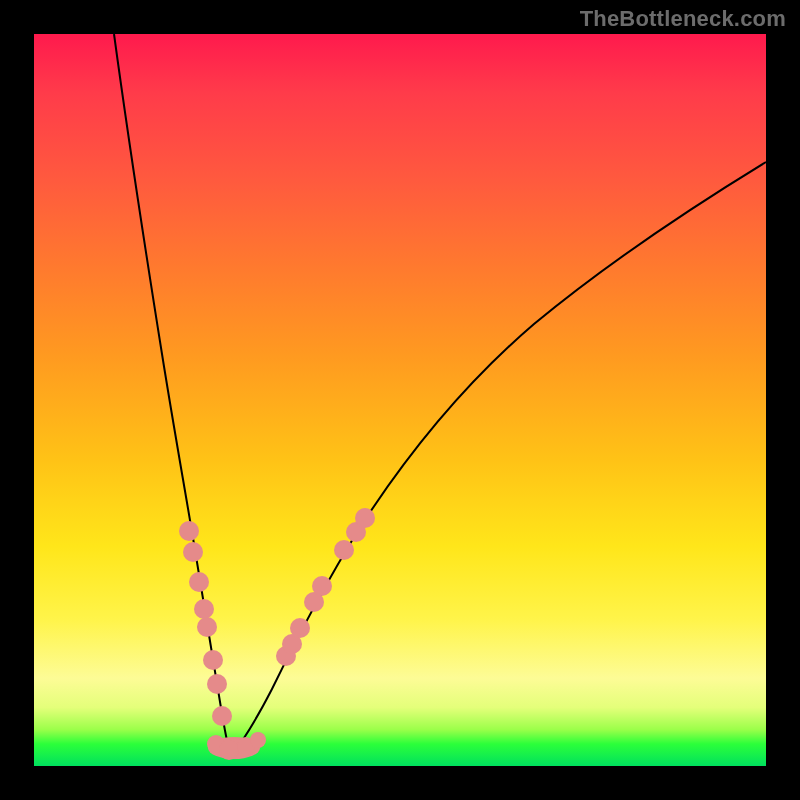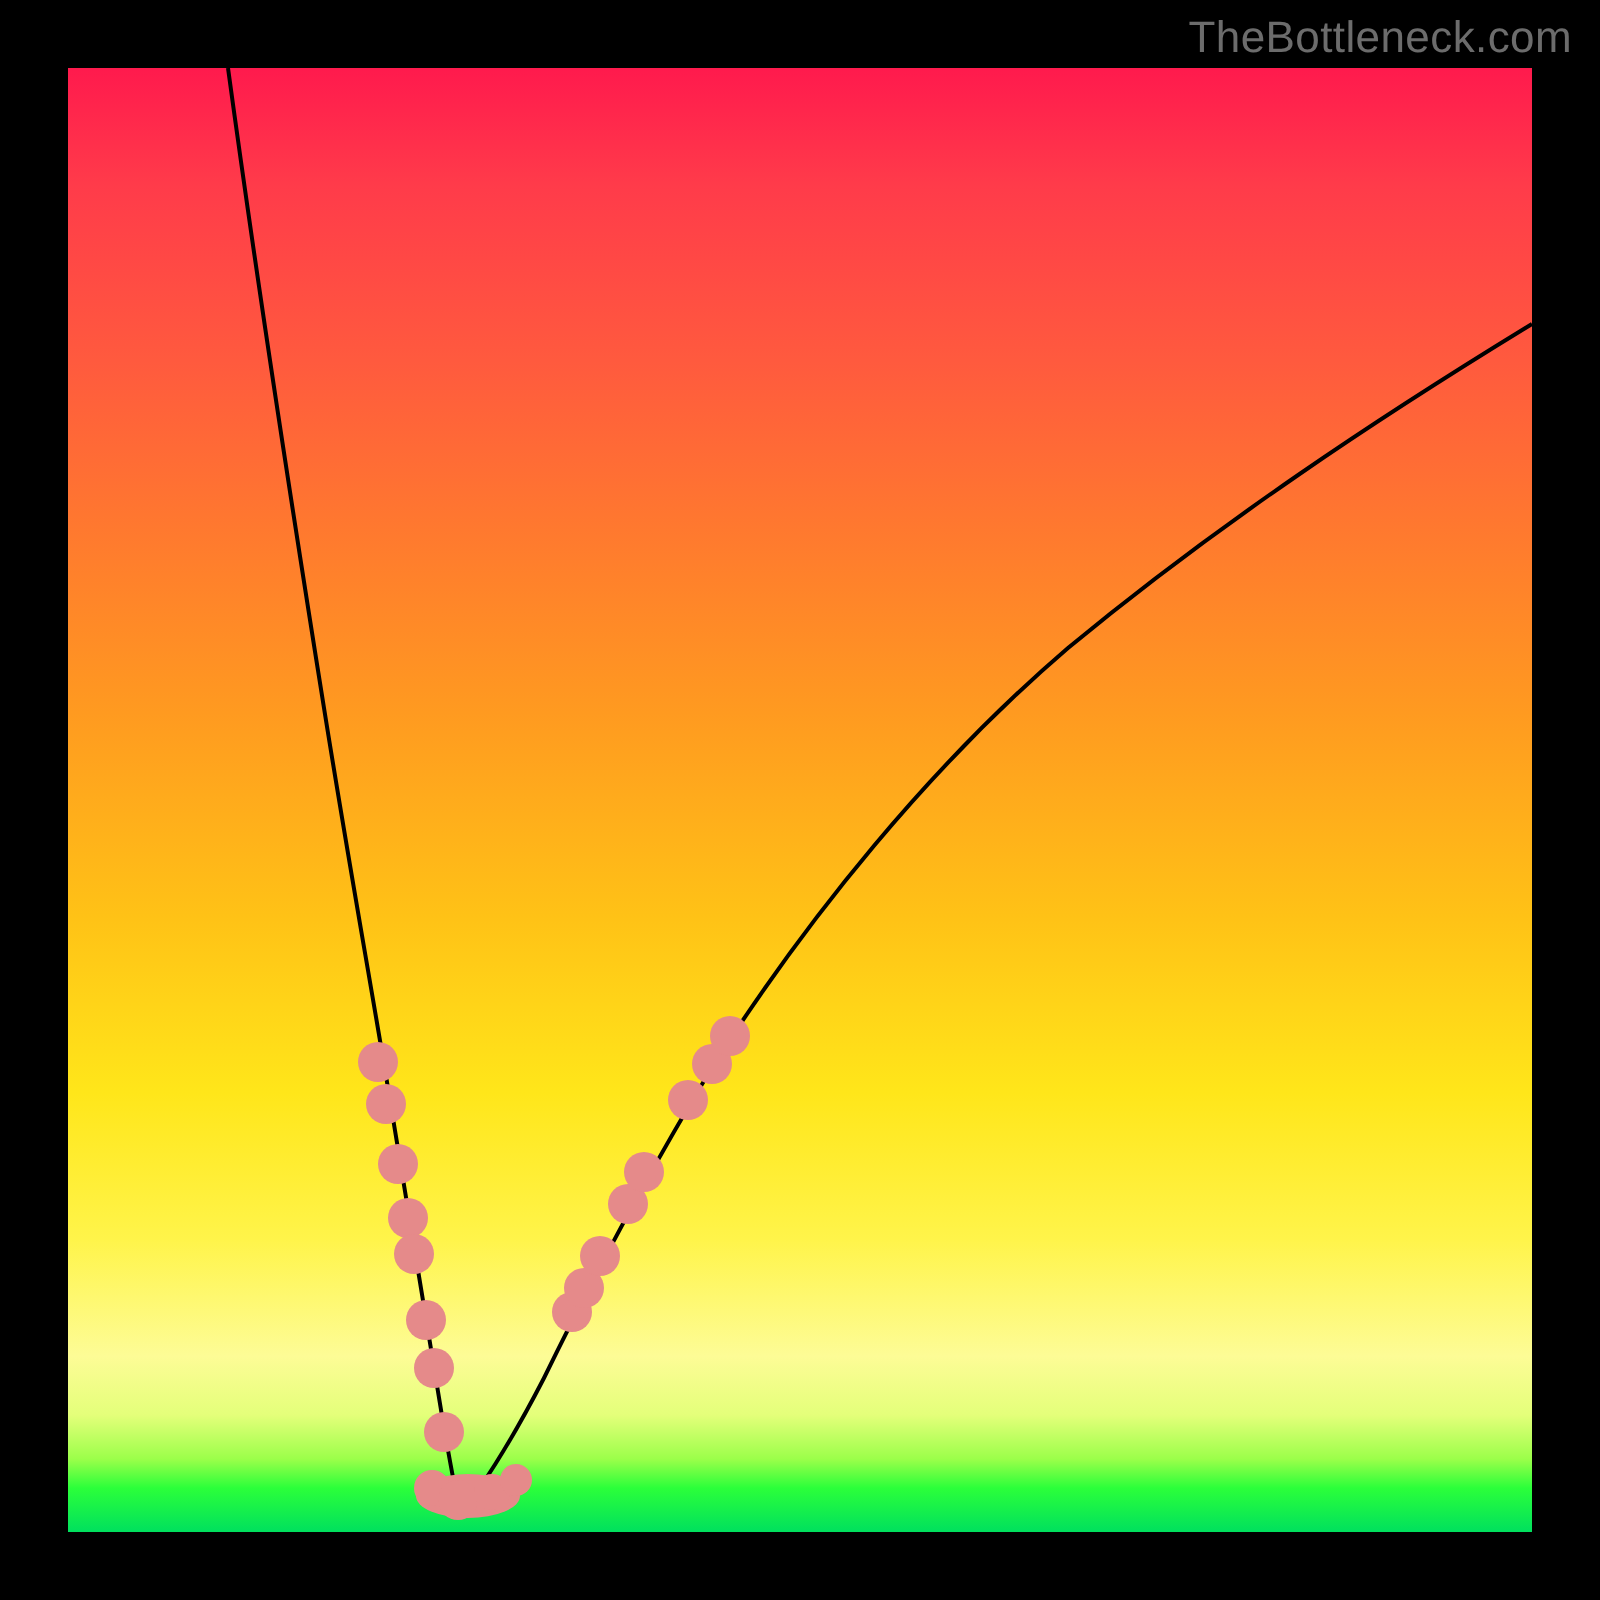--- a/index.html
+++ b/index.html
@@ -42,21 +42,21 @@
       #2bff3a 97%,
       #00e05e 100%
     );
   }
   .watermark {
     position: absolute;
     top: 6px;
     right: 14px;
     color: #6c6c6c;
     font-size: 22px;
-    font-weight: 400;
+    font-weight: 700;
     letter-spacing: 0.2px;
     user-select: none;
   }
   svg.curves {
     position: absolute;
     left: 0;
     top: 0;
     width: 732px;
     height: 732px;
     overflow: visible;

